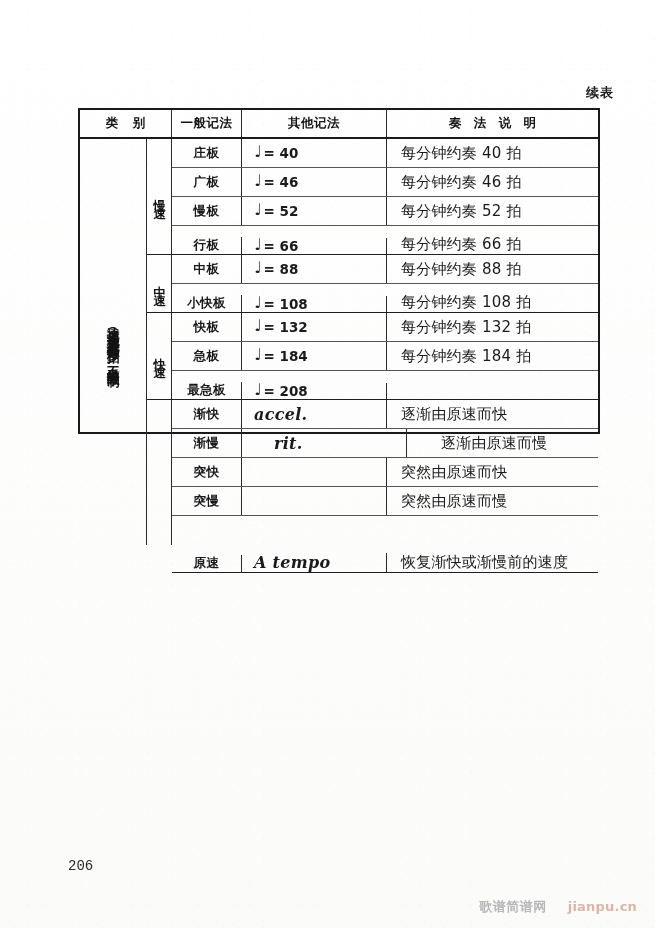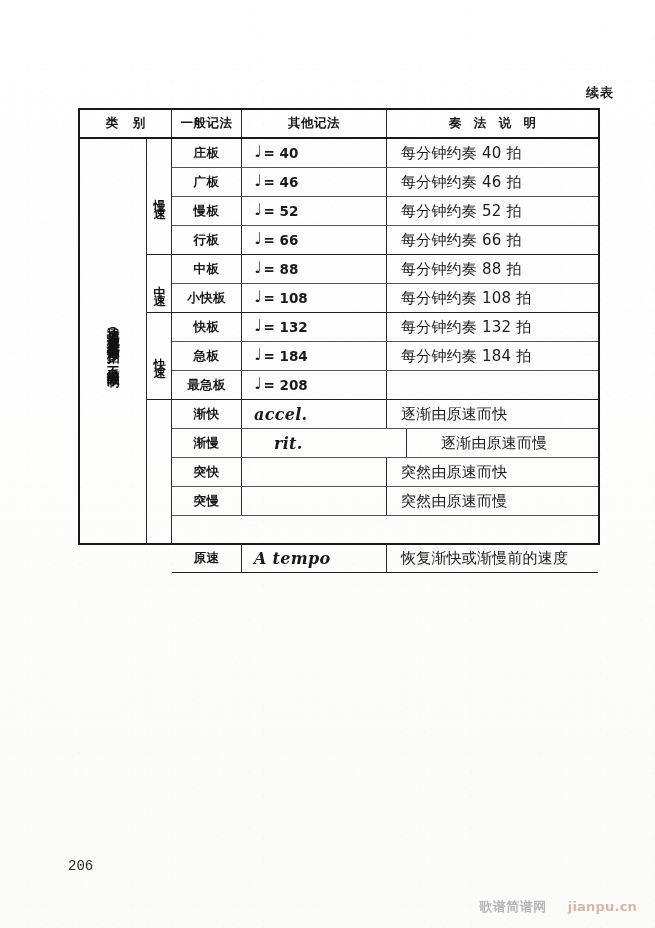--- a/index.html
+++ b/index.html
@@ -44,21 +44,21 @@
     color: #1d1d1d;
     margin-left: 14px;
   }
 
   
   #tempo-table {
     position: absolute;
     left: 78px;
     top: 108px;
     width: 522px;
-    height: 437px;
+    height: 326px;
     border: 2.2px solid #1a1a1a;
     box-sizing: border-box;
   }
 
   .trow {
     display: flex;
     height: 29.13px;
     box-sizing: border-box;
   }
   .trow.header-row {
@@ -174,21 +174,21 @@
   .sub-block.nolabel { border-bottom: none; }
 
   .rows-stack { position: absolute; left: 25px; right: 0; top: 0; bottom: 0; }
   .drow {
     display: flex;
     height: 29.0px;
     box-sizing: border-box;
     border-bottom: 1.1px solid #565656;
   }
   .drow:last-child { border-bottom: none; }
-  .drow.heavy { border-bottom: 1.5px solid #1f1f1f; }
+  .drow.heavy { border-bottom: 1.5px solid #1f1f1f; align-items: flex-end; }
 
   .d-common {
     width: 70px;
     flex: none;
     box-sizing: border-box;
     border-right: 1.6px solid #2a2a2a;
     display: flex;
     align-items: center;
     justify-content: center;
     font-size: 12.6px;

